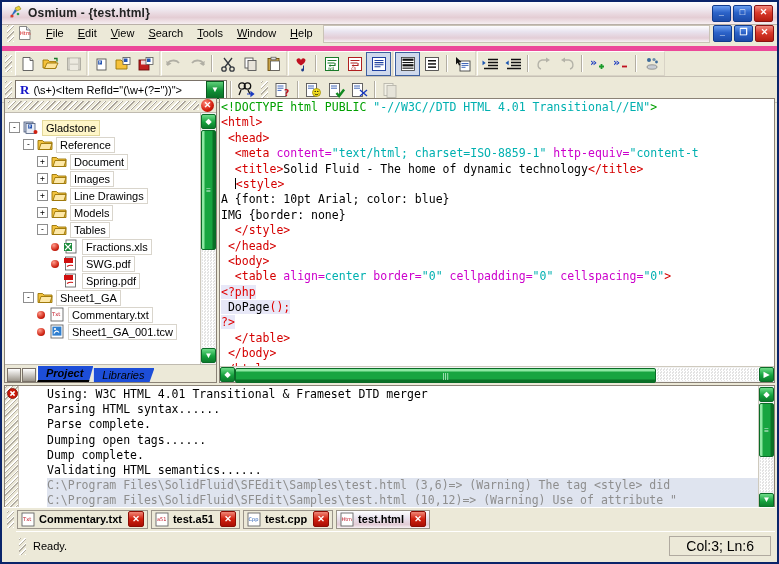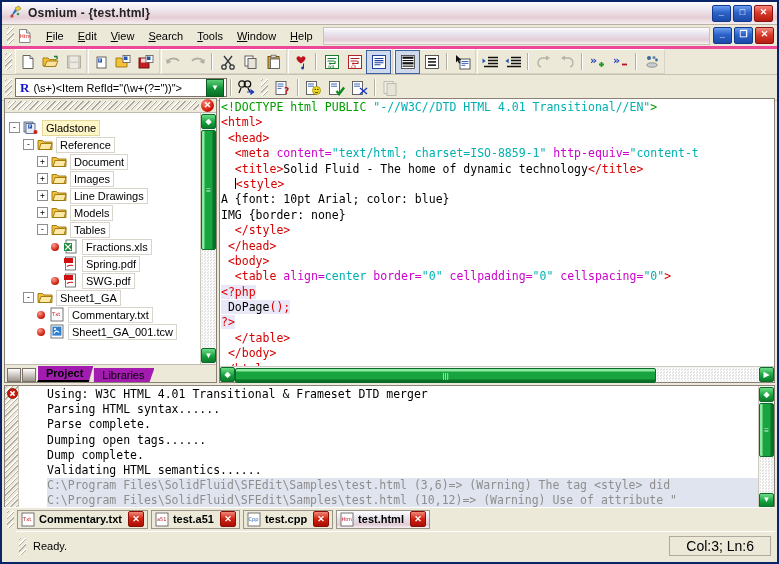--- a/index.html
+++ b/index.html
@@ -13,21 +13,21 @@
     border-bottom:1px solid #b9b0a8;padding:0 2px;text-align:right;}
   .titlebar .tname{font-weight:bold;font-size:12px;color:#222;margin-left:5px;letter-spacing:.2px;}
   .winbtns{margin-left:auto;display:flex;gap:2px;padding-right:2px;}
   .wbtn{width:17px;height:15px;border:1px solid #103a8c;border-radius:2px;
     background:linear-gradient(to bottom,#6a9ef0,#2b62c8 45%,#1c4ba8);
     display:flex;align-items:center;justify-content:center;color:#fff;font-size:9px;font-weight:bold;line-height:1;}
   .wbtn.close{border-color:#8a1212;background:linear-gradient(to bottom,#f28a80,#d93a2a 45%,#b61d10);}
   .wbtn .g{display:block;transform:translateY(-1px);}
 
   
-  .menubar{height:21px;display:flex;align-items:center;background:#ece9d8;border-bottom:3px solid #ec4899;padding-left:2px;}
+  .menubar{height:21px;display:flex;align-items:flex-start;background:#ece9d8;border-bottom:5px solid #ec4899;padding-left:2px;}
   .grip{width:7px;height:17px;margin:0 3px;
     background:repeating-linear-gradient(135deg,#fff 0 1px,#b3aea2 1px 2px,transparent 2px 4px);}
   .docicon{width:16px;height:16px;margin-right:6px;position:relative;}
   .menuitem{padding:2px 7px;color:#000;font-size:11px;}
   .menuitem u{text-decoration:underline;}
   .mdibar{flex:1;height:16px;margin:0 3px;border:1px solid #c9c3b6;
     background:linear-gradient(to bottom,#fdfdfe 0%,#e9e4ef 35%,#e3cdd6 75%,#f7f1f3 100%);}
   .mdibtns{display:flex;gap:2px;padding-right:3px;}
 
   
@@ -80,22 +80,22 @@
   .hsb{height:15px;background:#f3f3f3;display:flex;align-items:center;border-top:1px solid #cfcabe;}
   .hsb .track{flex:1;height:13px;background:repeating-conic-gradient(#fff 0 25%,#e3e3e3 0 50%) 0 0/3px 3px;position:relative;}
   .hthumb{height:13px;border:1px solid #0b6b28;border-radius:2px;
      background:linear-gradient(to bottom,#8ee8a2 0 2px,#18a540 3px 10px,#0a7026 11px 13px);
      display:flex;align-items:center;justify-content:center;color:#d7f3e0;font-size:8px;}
 
   
   .treetabs{height:17px;display:flex;align-items:flex-end;background:#ece9d8;border-top:1px solid #c0bbb0;padding-left:2px;}
   .tinybox{width:12px;height:12px;border:1px solid #7a7268;background:linear-gradient(to bottom,#fff,#9b958a);margin-right:1px;}
   .ptab{font-size:11px;padding:1px 10px 1px 8px;color:#000;
-     background:#a21caf;border-left:1px solid #fff;position:relative;
-     clip-path:polygon(0 0,100% 0,92% 100%,0 100%);}
+     background:#1d4ed8;border-left:1px solid #fff;position:relative;
+     clip-path:polygon(0 0,100% 0,92% 100%,0 100%);font-style:italic;}
   .ptab.act{font-weight:bold;border-bottom:2px solid #000;}
 
   
   .editpane{flex:1;margin-left:2px;display:flex;flex-direction:column;border:1px solid #8a8276;background:#fff;box-sizing:border-box;}
   .code{flex:1;overflow:hidden;background:#fff;font-family:"DejaVu Sans Mono",monospace;font-size:11.5px;line-height:15.4px;
     white-space:pre;padding:1px 0 0 1px;}
   .code .l{height:15.4px;}
   .t-tag{color:#d40000;}
   .t-attr{color:#cc00cc;}
   .t-val{color:#00b0b0;}
@@ -526,36 +526,36 @@
               <div class="tnode" style="padding-left: 42px;">
                 <span class="dot"></span>
                 <span class="ico"><svg width="16" height="15" viewBox="0 0 16 15">
                     <rect x="3" y="1" width="10" height="13" fill="#fff" stroke="#555" stroke-width=".8"></rect>
                     <path d="M1 4h8v8h-8z" fill="#1a8a3a"></path>
                     <path d="M2 5l6 6M8 5l-6 6" stroke="#fff" stroke-width="1.1"></path>
                   </svg></span>
                 <span class="tlabel">Fractions.xls</span>
               </div>
               <div class="tnode" style="padding-left: 42px;">
-                <span class="spc"></span>
+                <span class="dot"></span>
                 <span class="ico"><svg width="16" height="15" viewBox="0 0 16 15">
                     <rect x="2.5" y="1" width="10" height="13" fill="#fff" stroke="#555" stroke-width=".8"></rect>
                     <rect x="1" y="2" width="9" height="5" fill="#d01010"></rect>
                     <path d="M4 10.5c1.5-1 4-1.5 6-1" stroke="#d01010" stroke-width="1.2" fill="none"></path>
                   </svg></span>
-                <span class="tlabel">Spring.pdf</span>
+                <span class="tlabel">SWG.pdf</span>
               </div>
               <div class="tnode" style="padding-left: 42px;">
-                <span class="dot"></span>
+                <span class="spc"></span>
                 <span class="ico"><svg width="16" height="15" viewBox="0 0 16 15">
                     <rect x="2.5" y="1" width="10" height="13" fill="#fff" stroke="#555" stroke-width=".8"></rect>
                     <rect x="1" y="2" width="9" height="5" fill="#d01010"></rect>
                     <path d="M4 10.5c1.5-1 4-1.5 6-1" stroke="#d01010" stroke-width="1.2" fill="none"></path>
                   </svg></span>
-                <span class="tlabel">SWG.pdf</span>
+                <span class="tlabel">Spring.pdf</span>
               </div>
               <div class="tnode" style="padding-left: 14px;">
                 <span class="tog">-</span>
                 <span class="ico"><svg width="16" height="15" viewBox="0 0 16 15">
                     <path d="M1 12.5V3.5h4.5L7 5h8v7.5z" fill="#f2c23e" stroke="#9a7405" stroke-width=".9"></path>
                     <path d="M2 12.5 4 6.5h11l-2 6z" fill="#fde8a8" stroke="#9a7405" stroke-width=".9"></path>
                   </svg></span>
                 <span class="tlabel">Sheet1_GA</span>
               </div>
               <div class="tnode" style="padding-left: 28px;">

